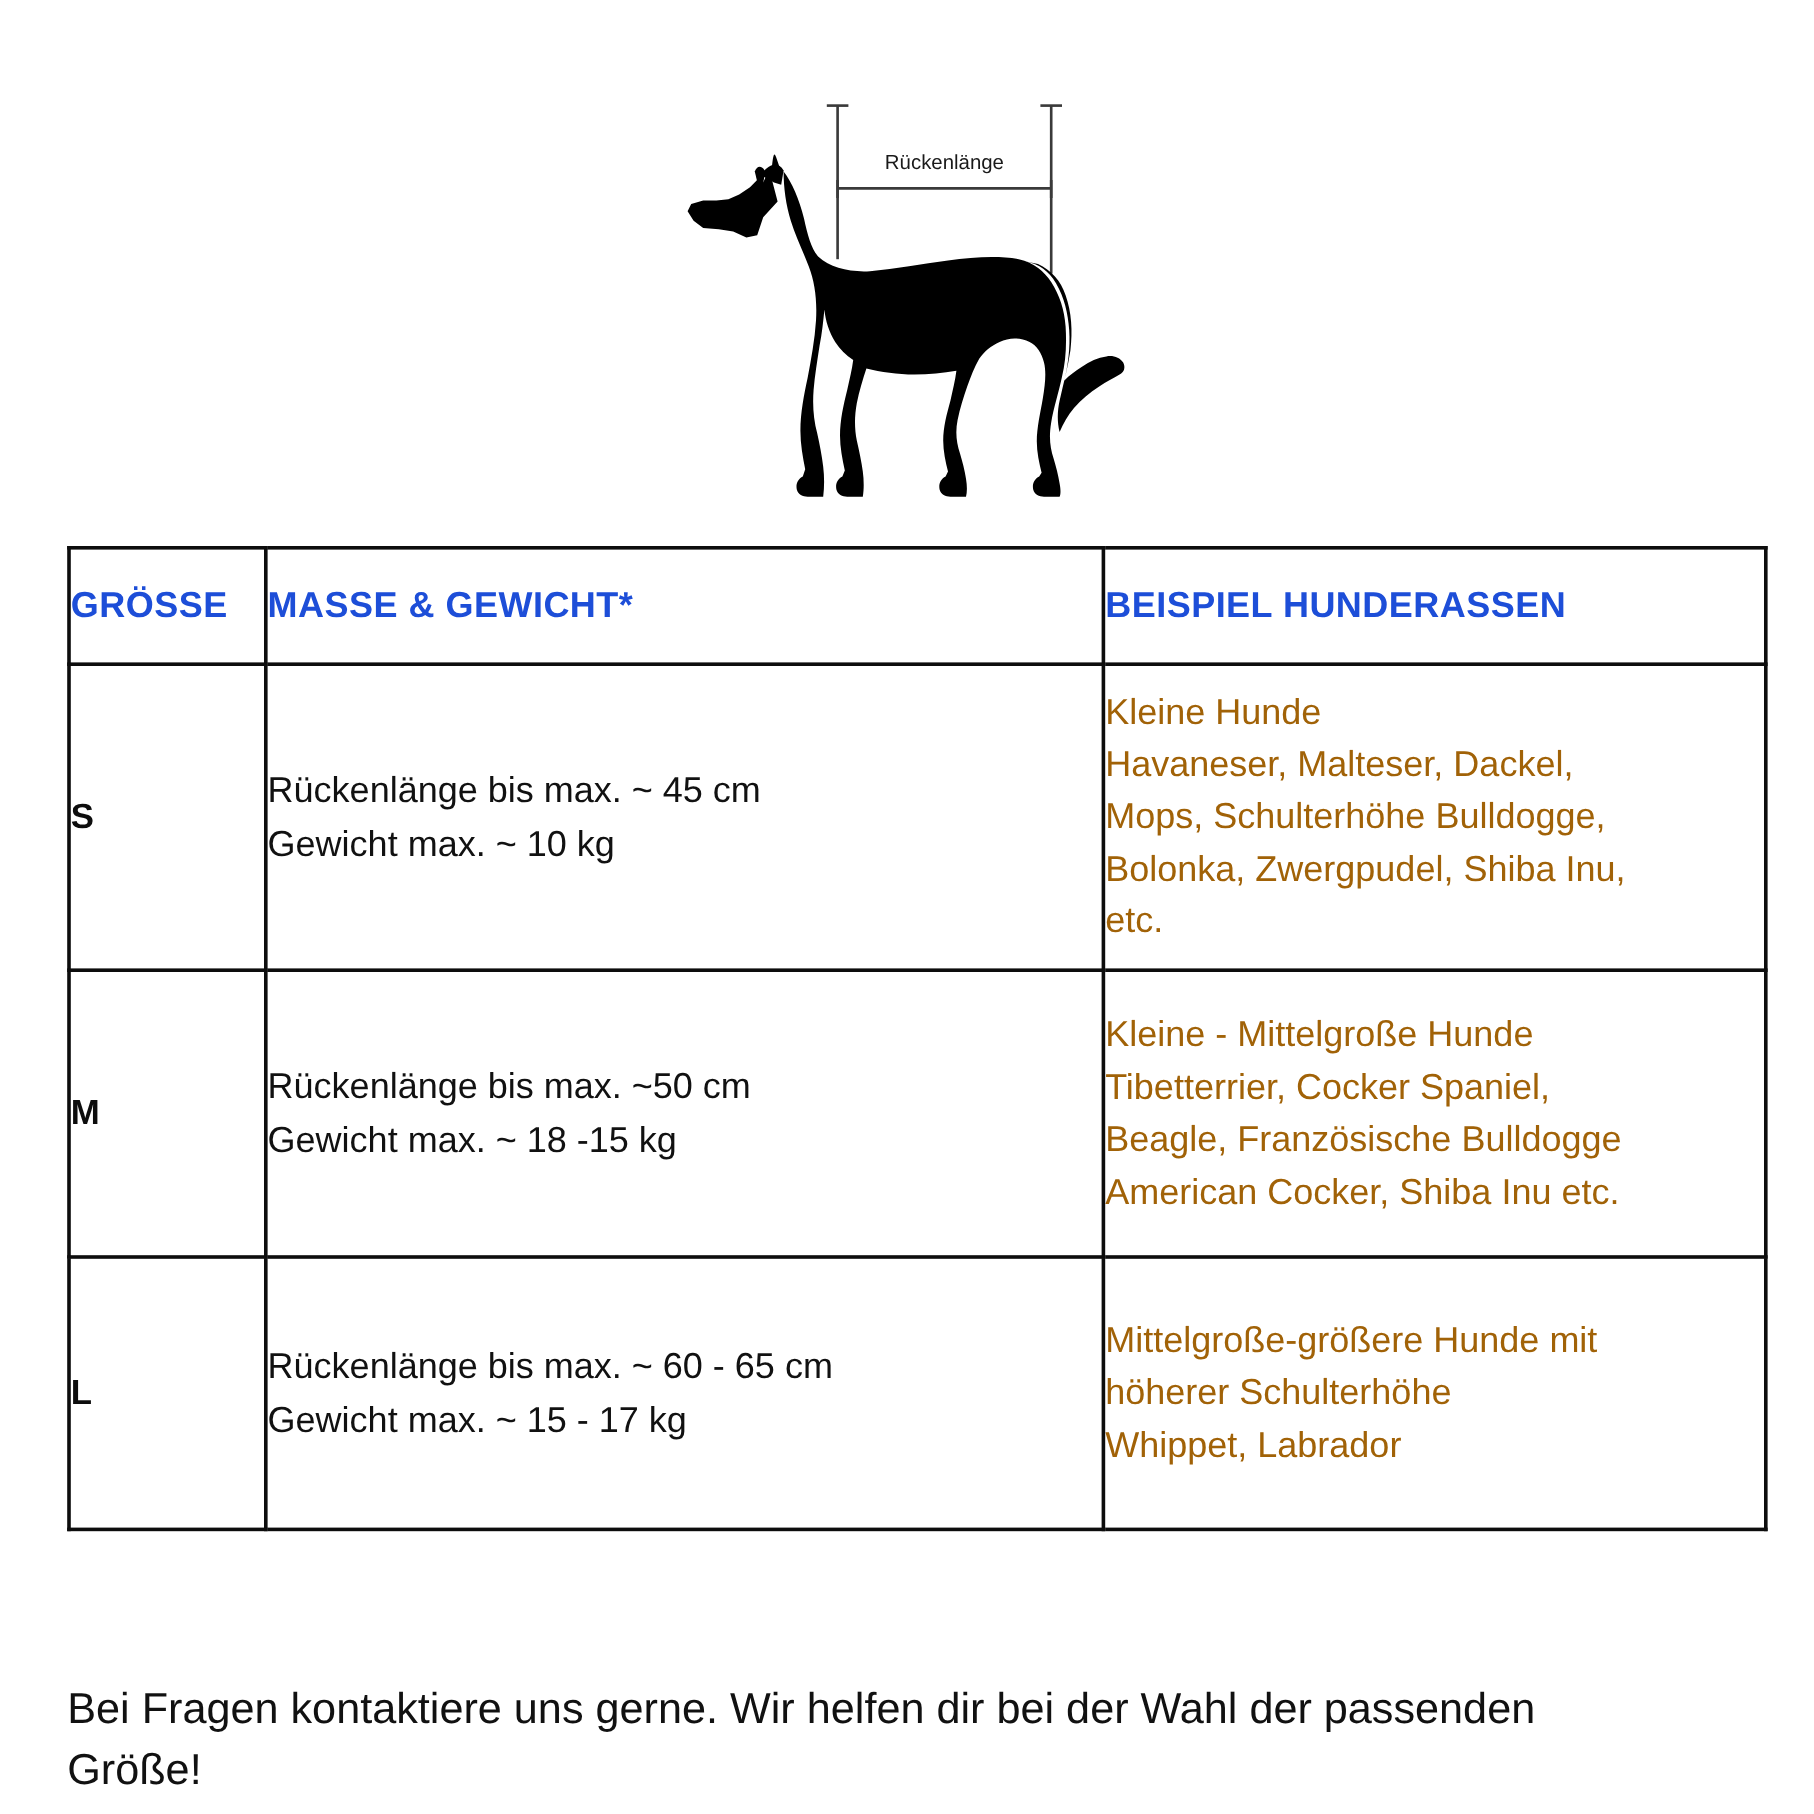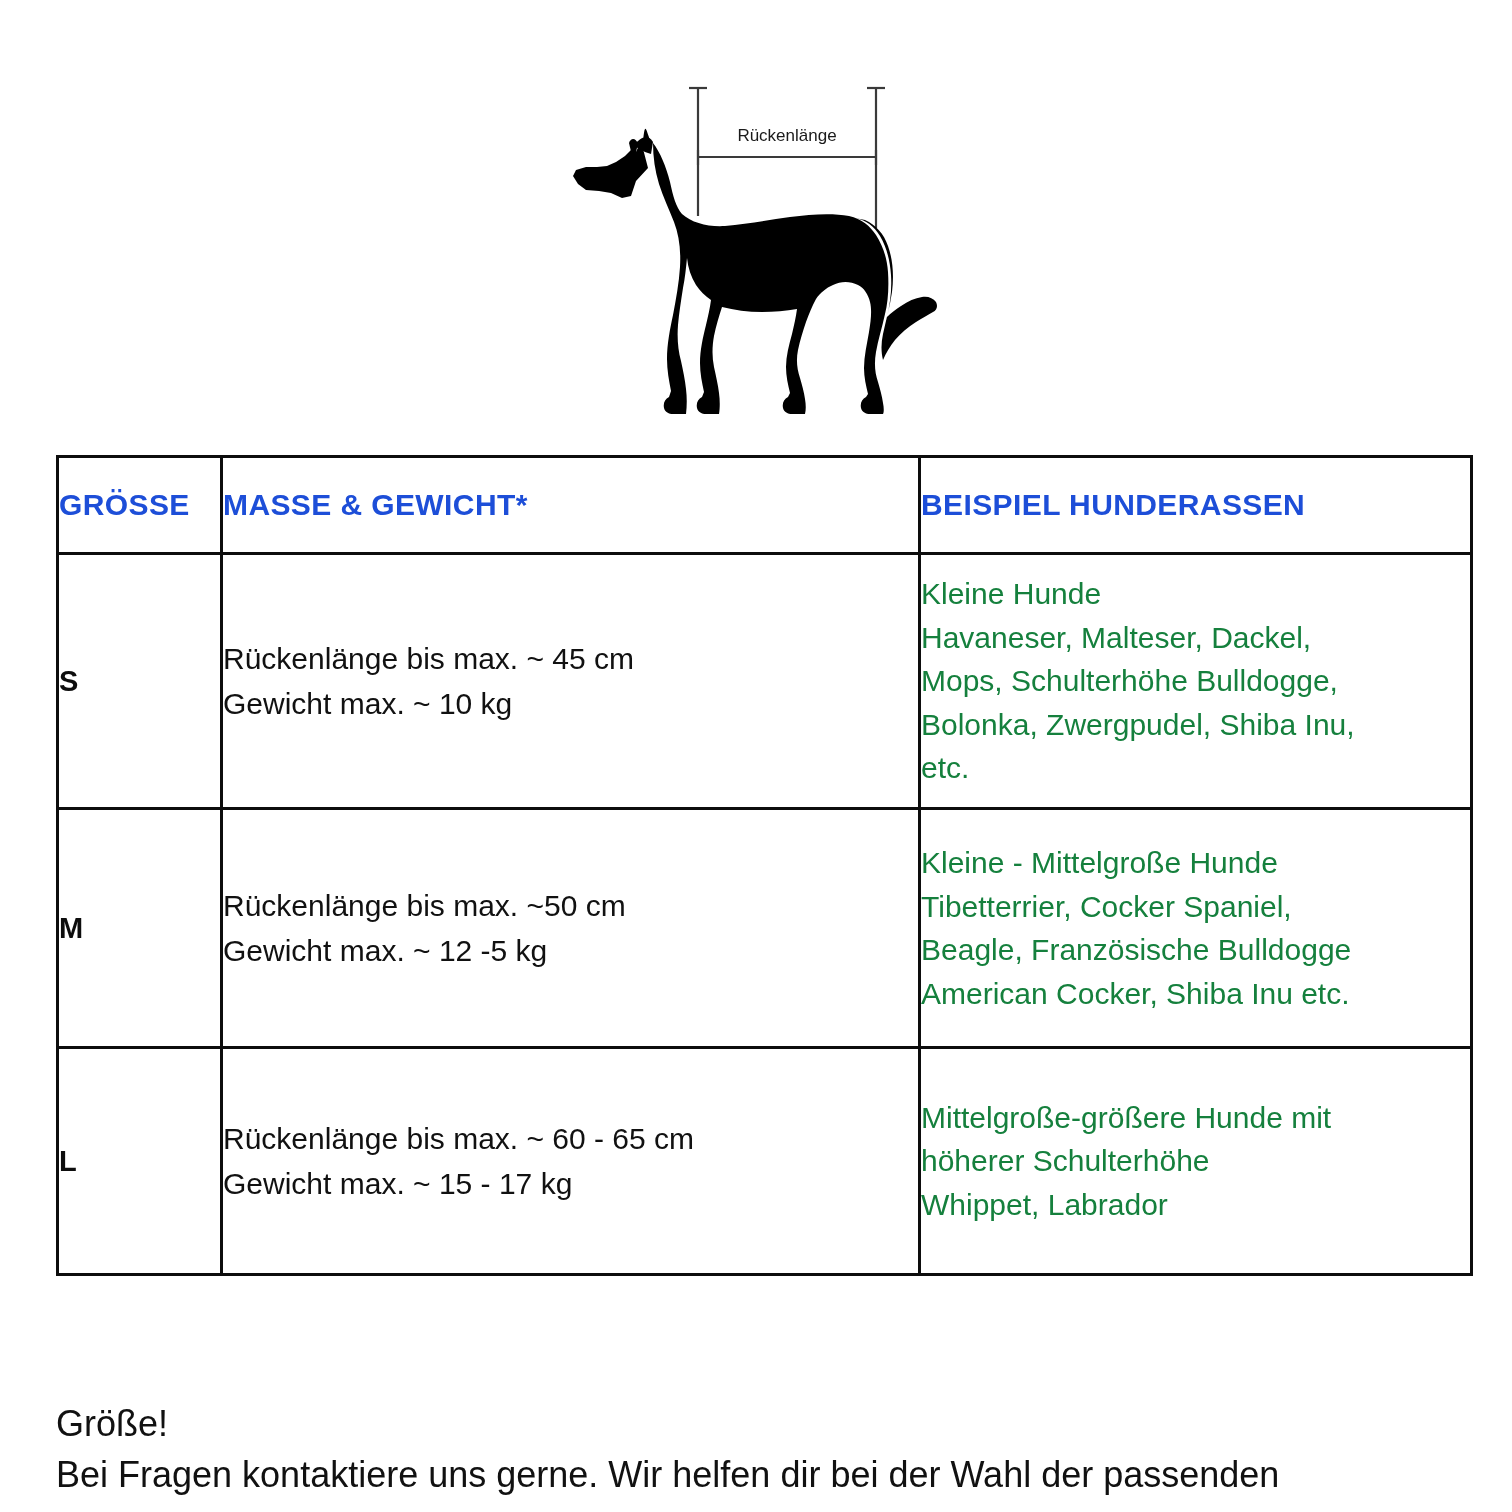--- a/index.html
+++ b/index.html
@@ -66,21 +66,21 @@
     padding: 0 0 0 26px;
     font-size: 30px;
     line-height: 1.50;
     color: #111111;
     font-weight: 400;
   }
   .breed-cell {
     padding: 0 10px 0 22px;
     font-size: 30px;
     line-height: 1.45;
-    color: #15803d;
+    color: #a16207;
     font-weight: 400;
   }
   .row-s  td { height: 252px; }
   .row-m  td { height: 236px; }
   .row-l  td { height: 224px; }
 
   .line { display: block; white-space: nowrap; }
 
   
   #footnote {
@@ -283,21 +283,21 @@
         <span class="line">Mops, Schulterhöhe Bulldogge,</span>
         <span class="line">Bolonka, Zwergpudel, Shiba Inu,</span>
         <span class="line">etc.</span>
       </td>
     </tr>
 
     <tr class="row-m">
       <td class="size-cell">M</td>
       <td class="meas-cell">
         <span class="line">Rückenlänge bis max. ~50 cm</span>
-        <span class="line">Gewicht max. ~ 12 -5 kg</span>
+        <span class="line">Gewicht max. ~ 18 -15 kg</span>
       </td>
       <td class="breed-cell">
         <span class="line">Kleine - Mittelgroße Hunde</span>
         <span class="line">Tibetterrier, Cocker Spaniel,</span>
         <span class="line">Beagle, Französische Bulldogge</span>
         <span class="line">American Cocker, Shiba Inu etc.</span>
       </td>
     </tr>
 
     <tr class="row-l">
@@ -312,15 +312,15 @@
         <span class="line">Whippet, Labrador</span>
       </td>
     </tr>
   </tbody>
 </table>
 
 <div id="footnote">
 </div>
 
 <div id="closing">
+  <span class="line">Bei Fragen kontaktiere uns gerne. Wir helfen dir bei der Wahl der passenden</span>
   <span class="line">Größe!</span>
-  <span class="line">Bei Fragen kontaktiere uns gerne. Wir helfen dir bei der Wahl der passenden</span>
 </div>
 
 </body></html>

